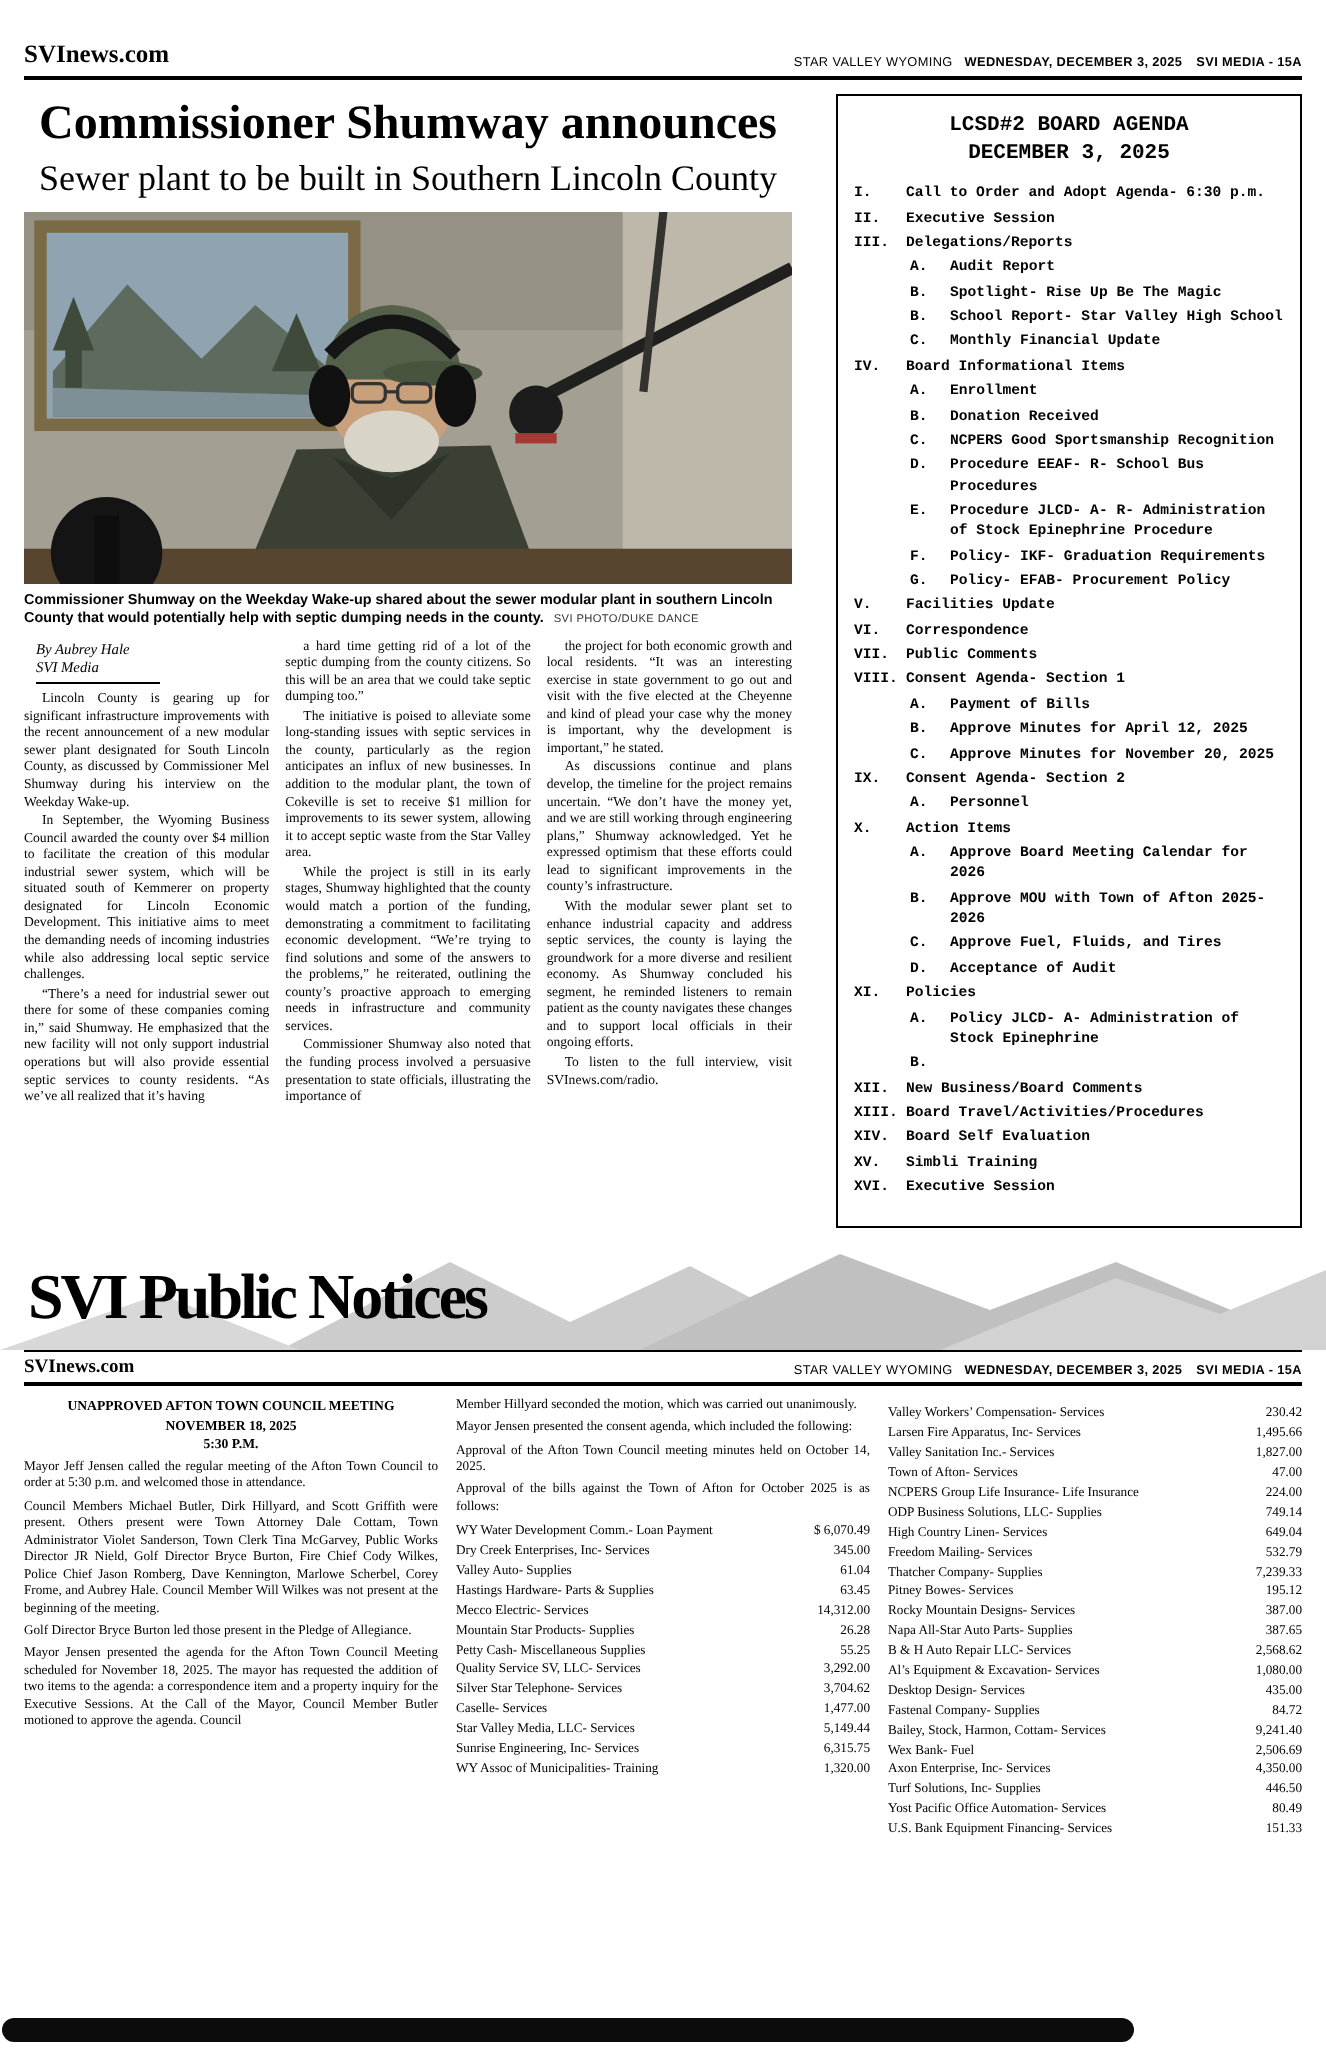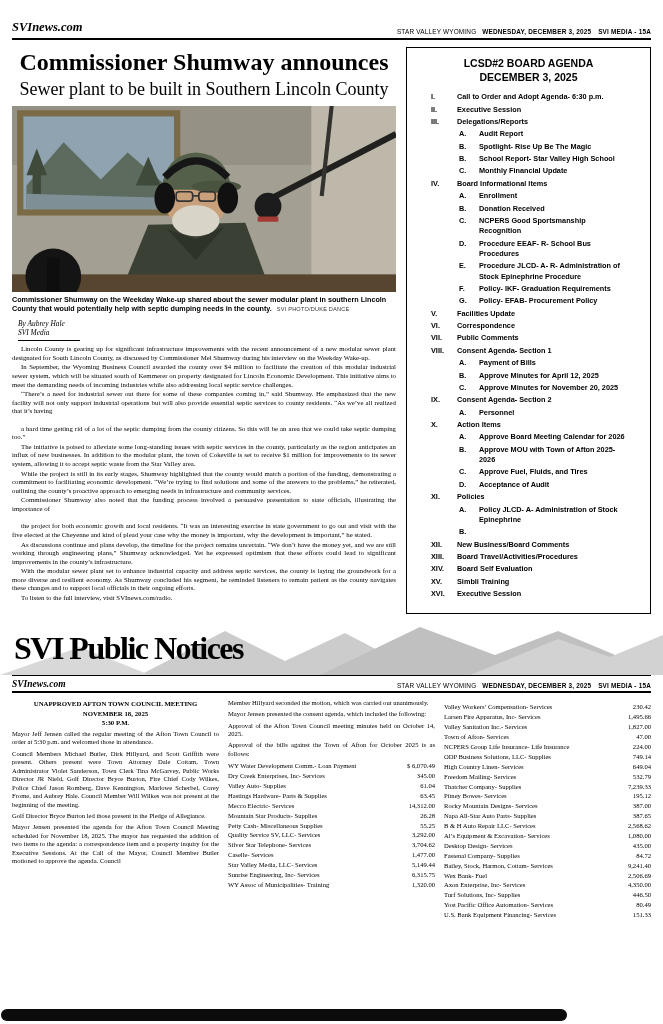--- a/index.html
+++ b/index.html
@@ -8,48 +8,49 @@
     position:relative; width:663px; height:1024px; margin:0 auto;
     background:#fff; color:#000; overflow:hidden;
     font-family:"Liberation Serif", serif;
   }
   
   .masthead {
     display:flex; justify-content:space-between; align-items:flex-end;
     margin:0 12px; padding:20px 0 3px; border-bottom:2.5px solid #000;
   }
   .masthead.small { padding:3px 0 2px; border-top:1px solid #000; }
-  .mh-site { font-weight:bold; font-size:12.5px;font-style:italic; }
+  .mh-site { font-weight:bold; font-size:12.5px; }
   .masthead.small .mh-site { font-size:9.5px; }
   .mh-right { font-family:"Liberation Sans", sans-serif; font-size:6.4px; letter-spacing:.2px; white-space:nowrap; }
   .mh-loc { font-weight:normal; }
   .mh-date { font-weight:bold; margin-left:4px; }
   .mh-ed { font-weight:bold; margin-left:5px; }
   
   .main { display:flex; gap:10px; padding:7px 12px 0; align-items:flex-start; }
   .article-col { flex:0 0 384px; width:384px; }
   .agenda-col { flex:1; }
   
   .headline { text-align:center; font-weight:bold; font-size:24px; line-height:1.12; margin:2px 0 0; }
   .subhead { text-align:center; font-size:18px; margin:3px 0 6px; }
   .photo-wrap { width:100%; height:186px; position:relative; background:#a9a69c; overflow:hidden; }
   .photo-wrap svg { display:block; width:100%; height:100%; }
   .caption { font-family:"Liberation Sans", sans-serif; font-weight:bold; font-size:7.2px; line-height:1.3; margin-top:3px; }
   .credit { font-weight:normal; font-size:5.6px; color:#333; margin-left:3px; letter-spacing:.2px; }
-  .body-cols { display:flex; gap:8px; margin-top:5px;flex-direction:column; }
+  .body-cols { display:flex; gap:8px; margin-top:5px; }
   .body-col { flex:1; font-size:6.8px; line-height:1.26; text-align:justify; }
   .body-col p { margin:0 0 1px; text-indent:9px; }
   .byline { font-style:italic; font-size:7.4px; padding-left:6px; margin-bottom:2px; }
   .byline .by-name { display:block; }
   .byline .by-org { display:block; }
   .byline-rule { width:62px; border:none; border-top:1px solid #000; margin:3px 0 4px 6px; }
   
   .agenda-box {
-    border:1.5px solid #000; padding:9px 24px 12px;
-    font-family:Liberation Sans, sans-serif;
+    border:1.5px solid #000; padding:9px 8px 12px;
+    font-family:Liberation Mono, monospace;
+    margin-left:12px;
   }
   .agenda-title { text-align:center; font-weight:bold; font-size:10.5px; line-height:1.3; margin-bottom:8px; }
   .agenda-list { font-size:7.3px; line-height:1.42; font-weight:600; }
   .agenda-item { display:flex; margin-bottom:2px; }
   .agenda-item .lbl { flex:0 0 26px; }
   .agenda-item .txt { flex:1; }
   .agenda-item.lvl2 { padding-left:28px; }
   .agenda-item.lvl2 .lbl { flex:0 0 20px; }
   
   .banner { position:relative; height:54px; margin-top:7px; overflow:hidden; }

